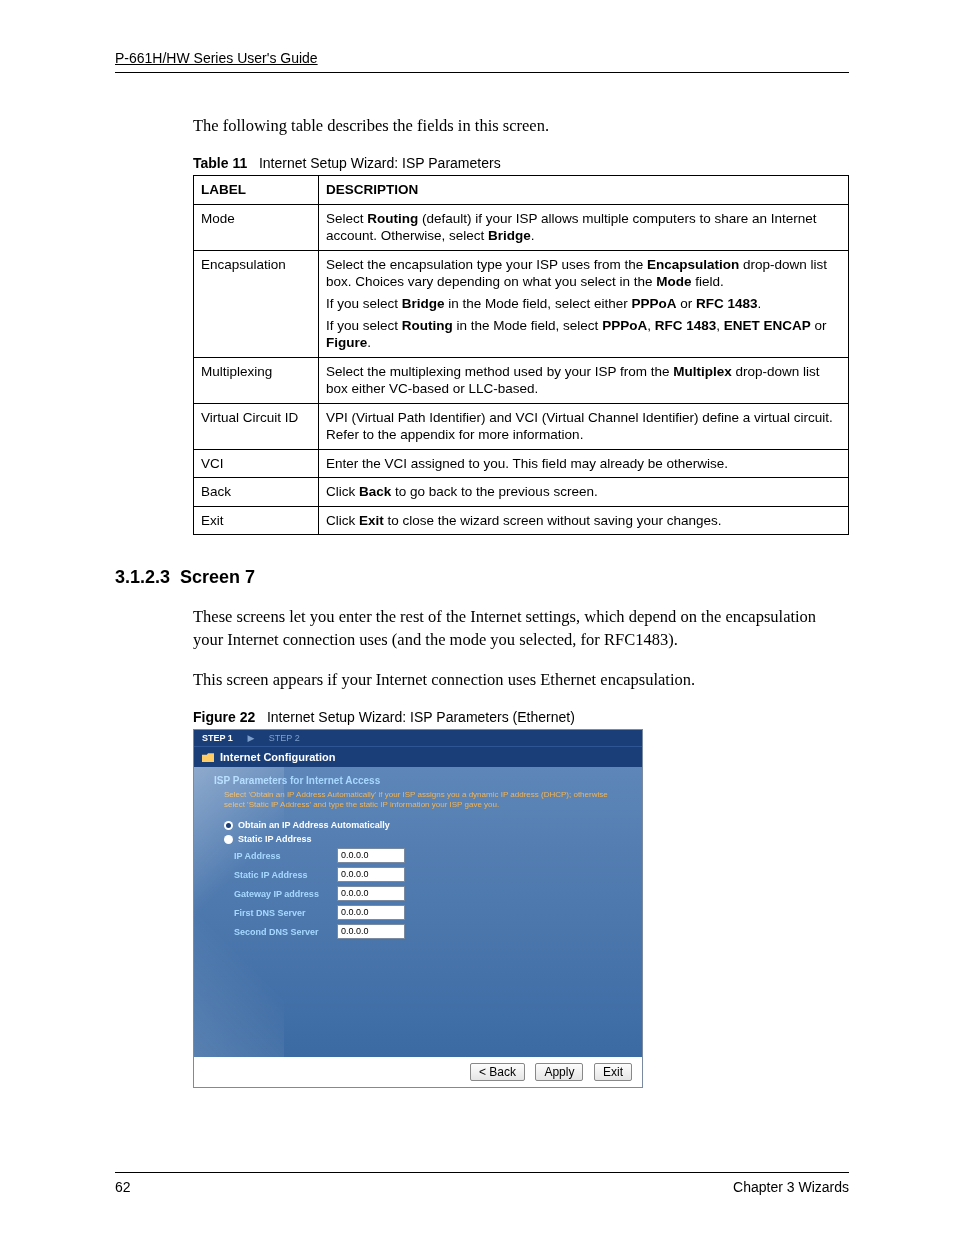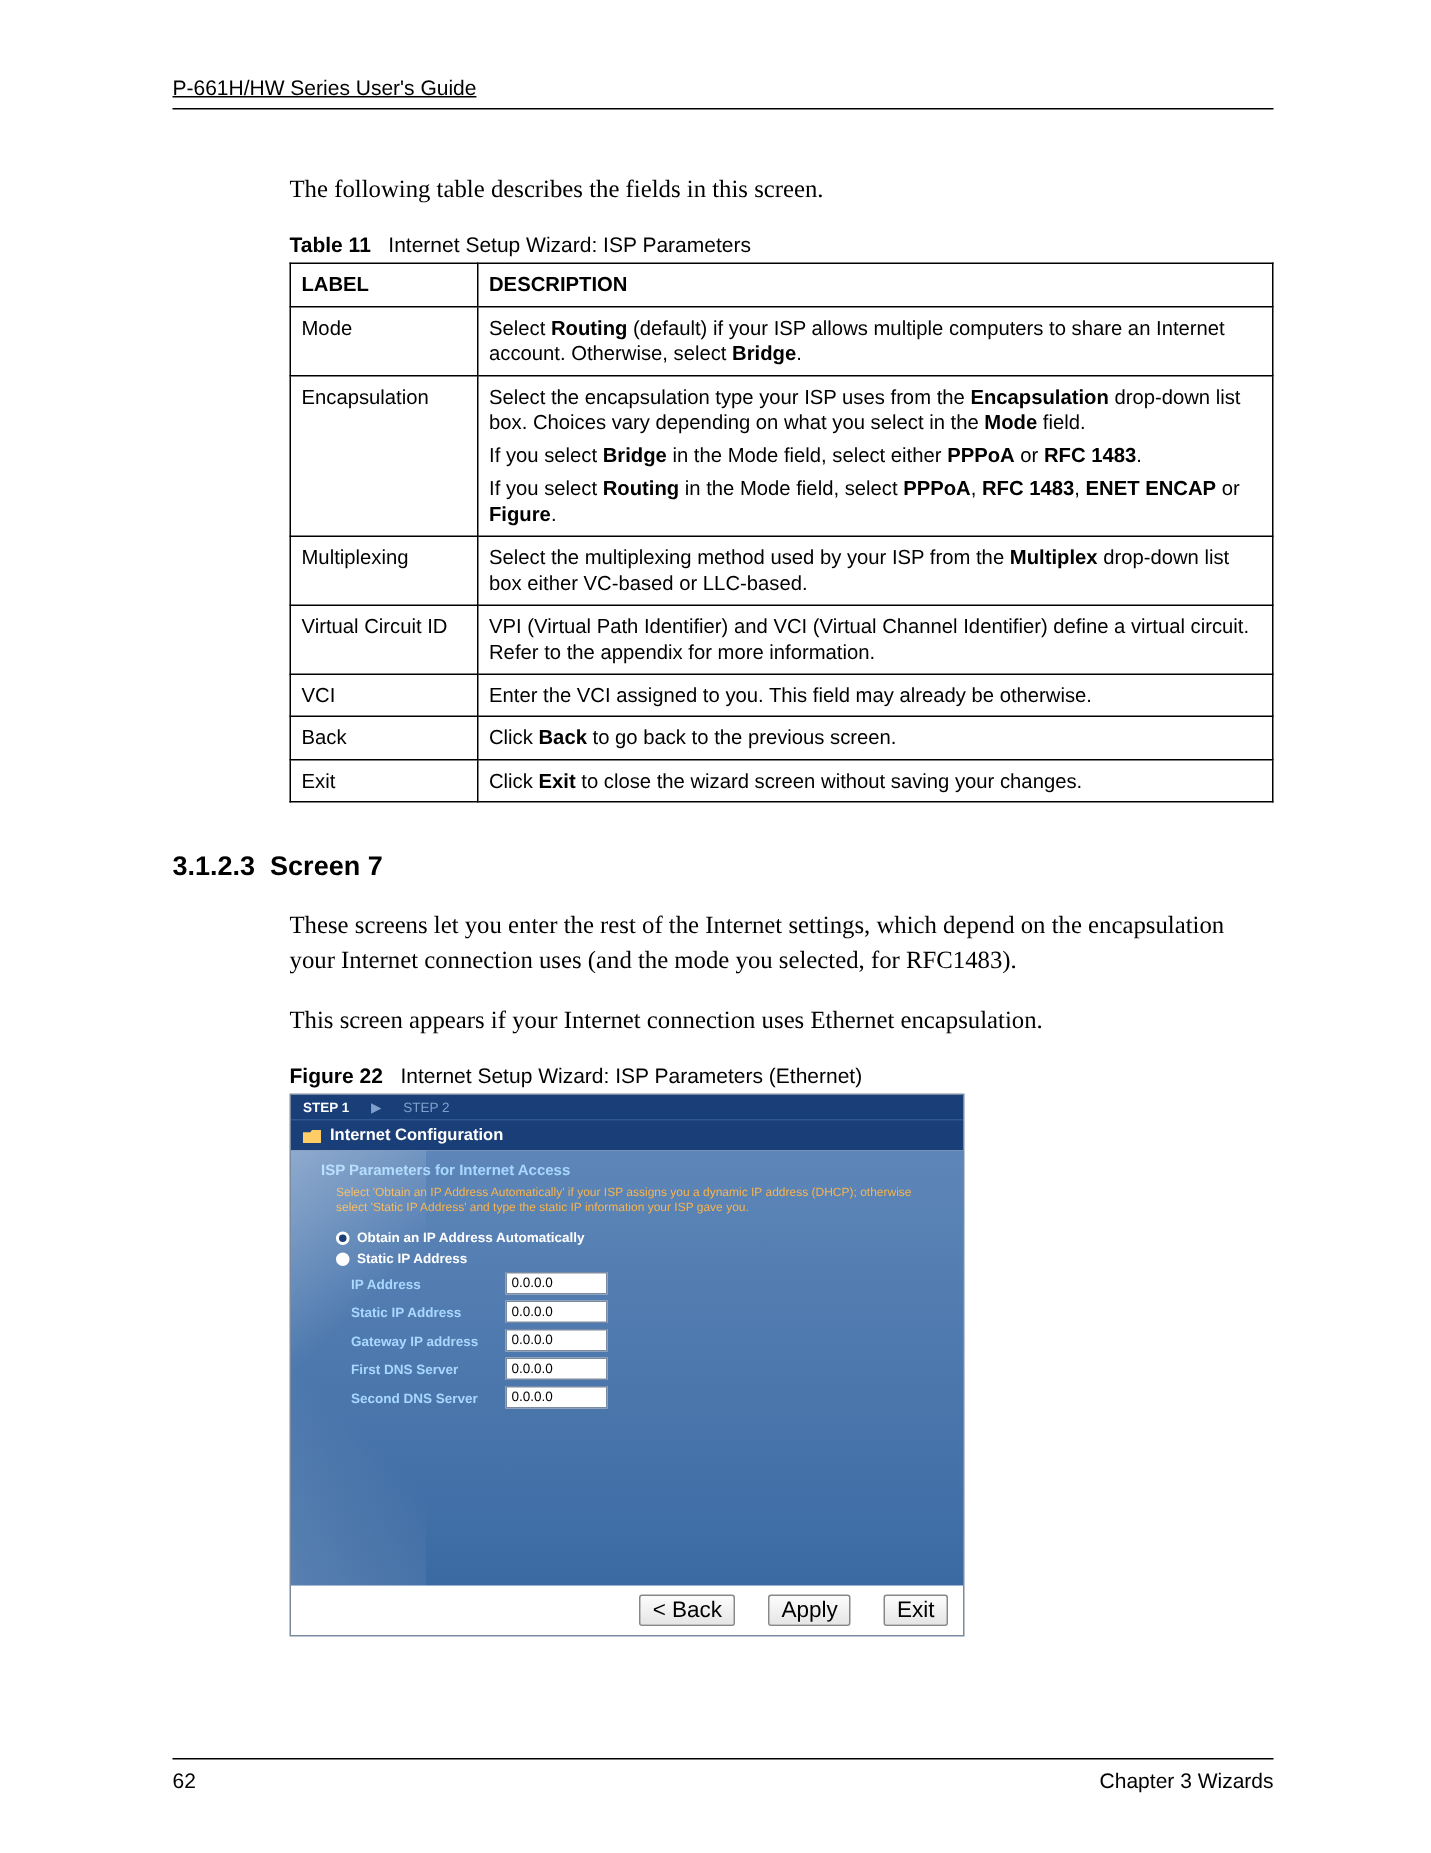--- a/index.html
+++ b/index.html
@@ -138,25 +138,25 @@
     padding:1px 3px; min-width:60px; height:11px; line-height:11px;
     border:1px solid #7a8aa0;
   }
   .wiz-bottom {
     background:#fff;
     padding:6px 10px;
     text-align:right;
   }
   .wiz-btn {
     display:inline-block;
-    font-size:15px; color:#000;
+    font-size:12px; color:#000;
     background:linear-gradient(#fdfdfd,#e5e5e5);
     border:1px solid #888;
     padding:1px 8px;
-    margin-left:19px;
+    margin-left:8px;
     border-radius:2px;
   }
   
   .footer {
     position:absolute;
     left:115px; right:105px;
     bottom:40px;
     border-top:1.5px solid #000;
     padding-top:6px;
     font-family: Arial, Helvetica, sans-serif;

